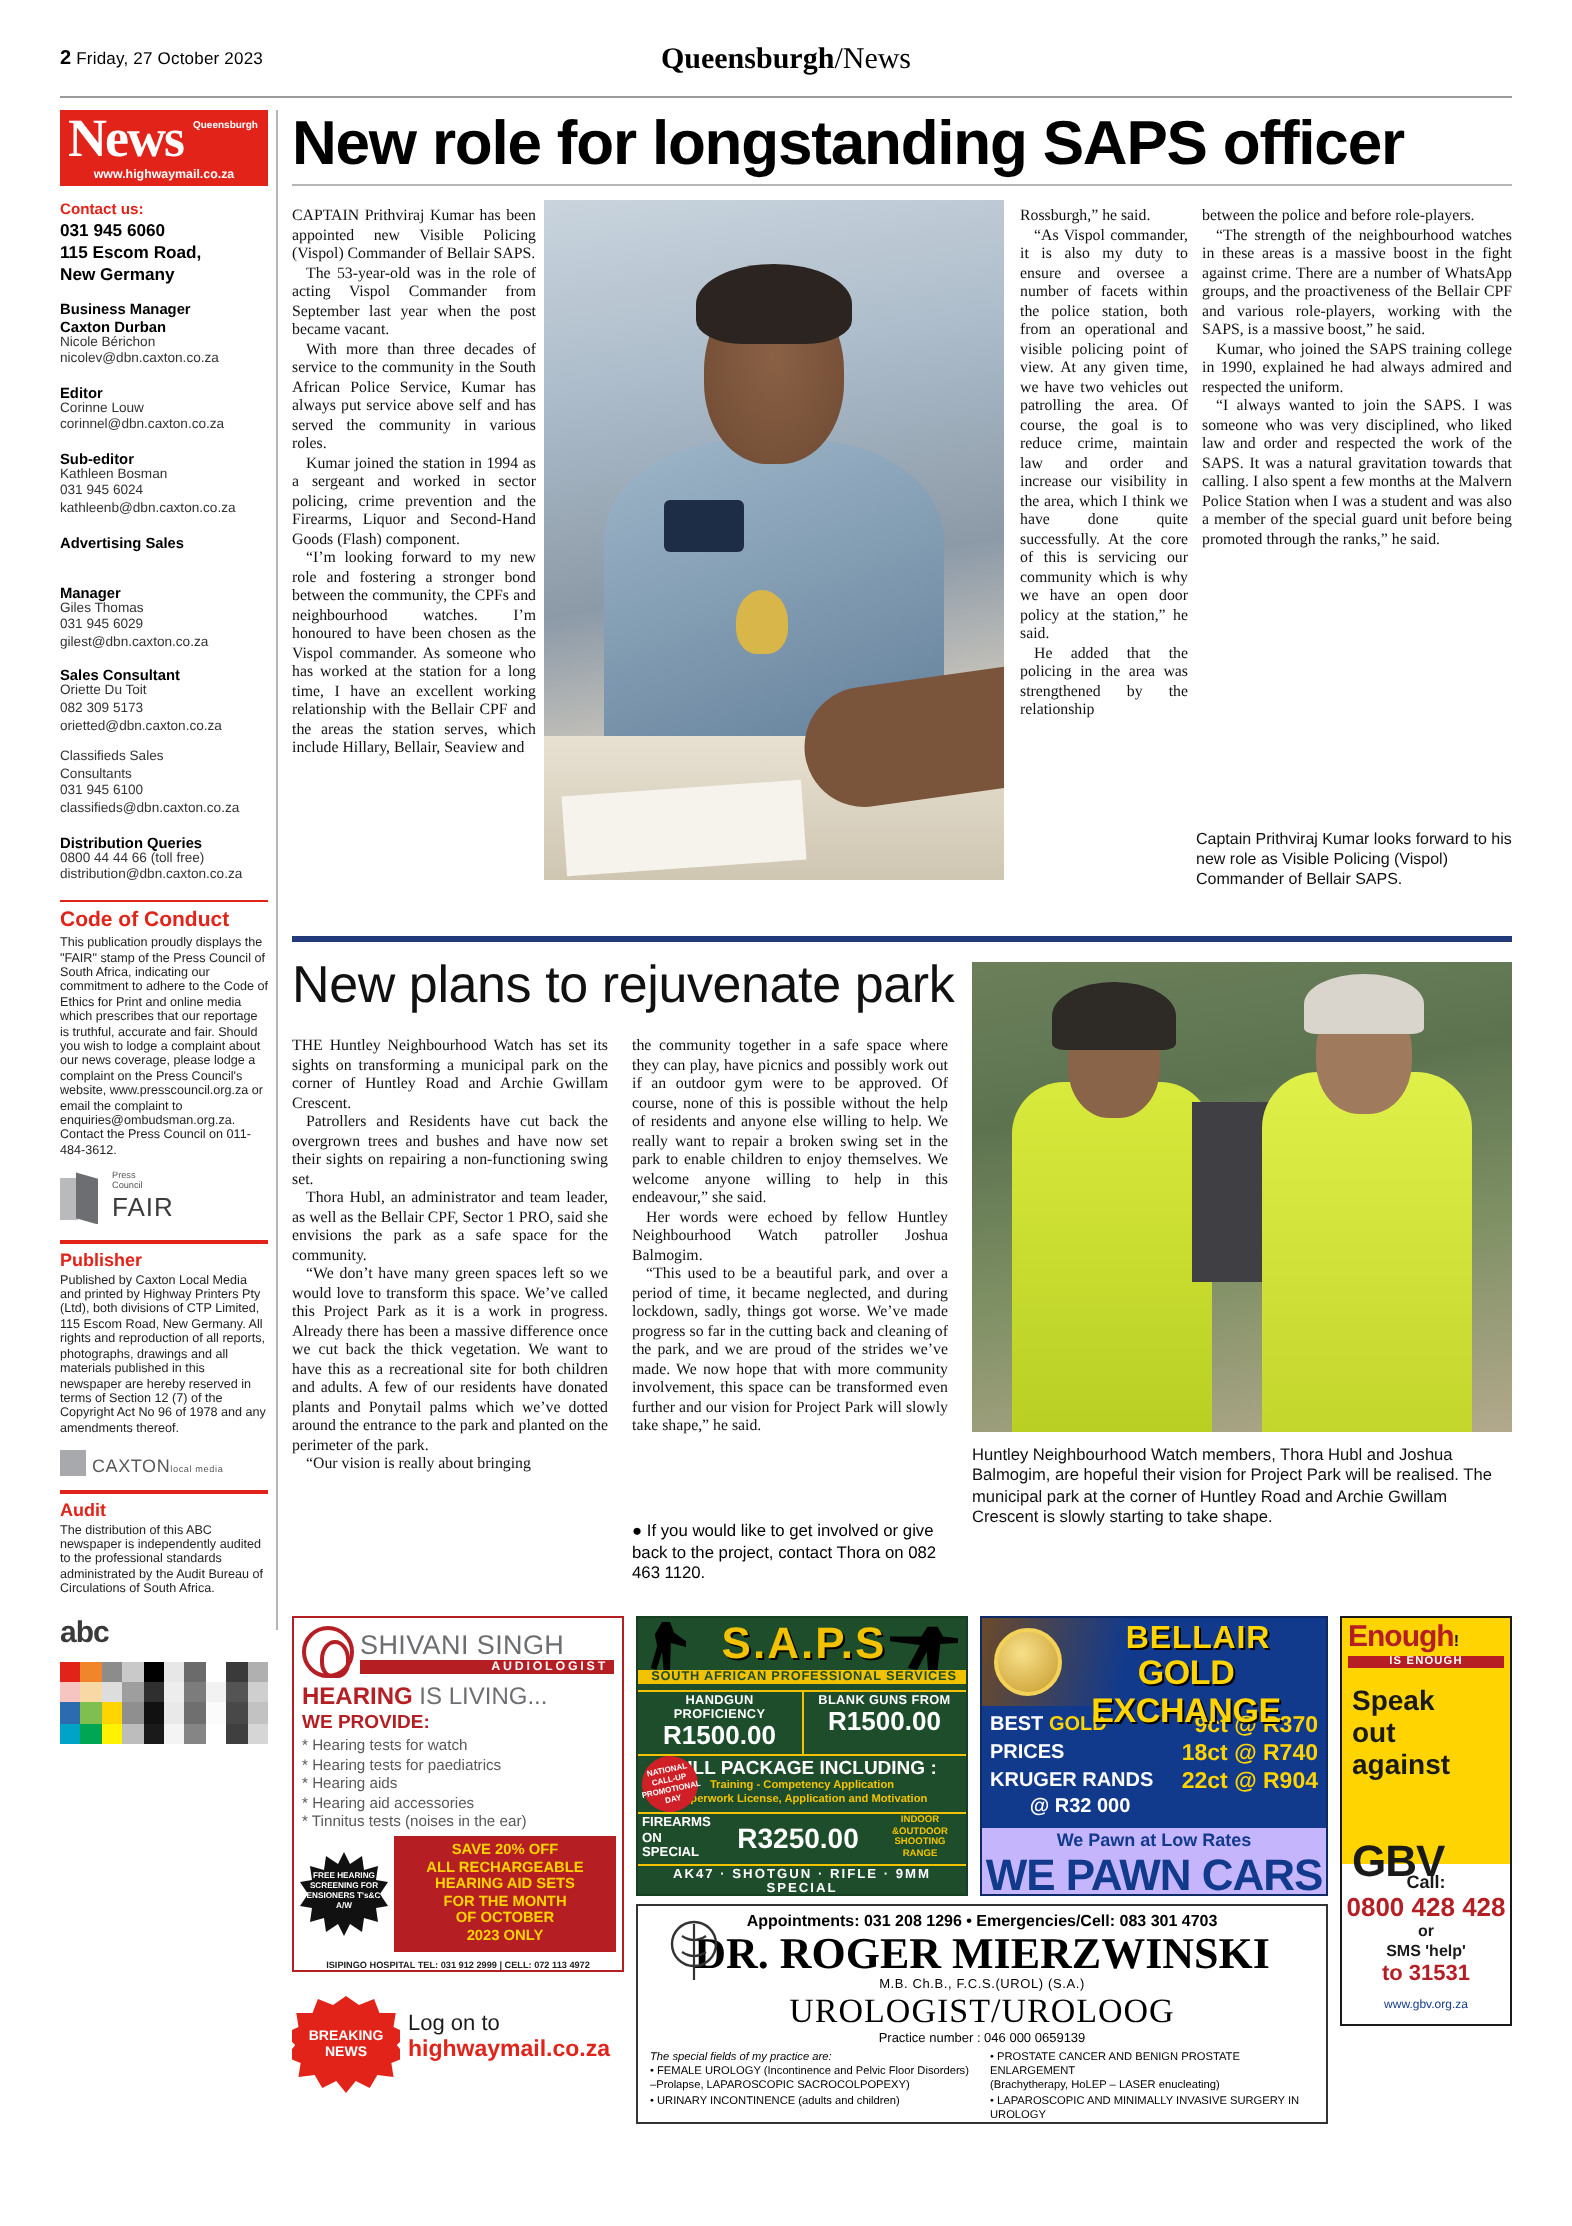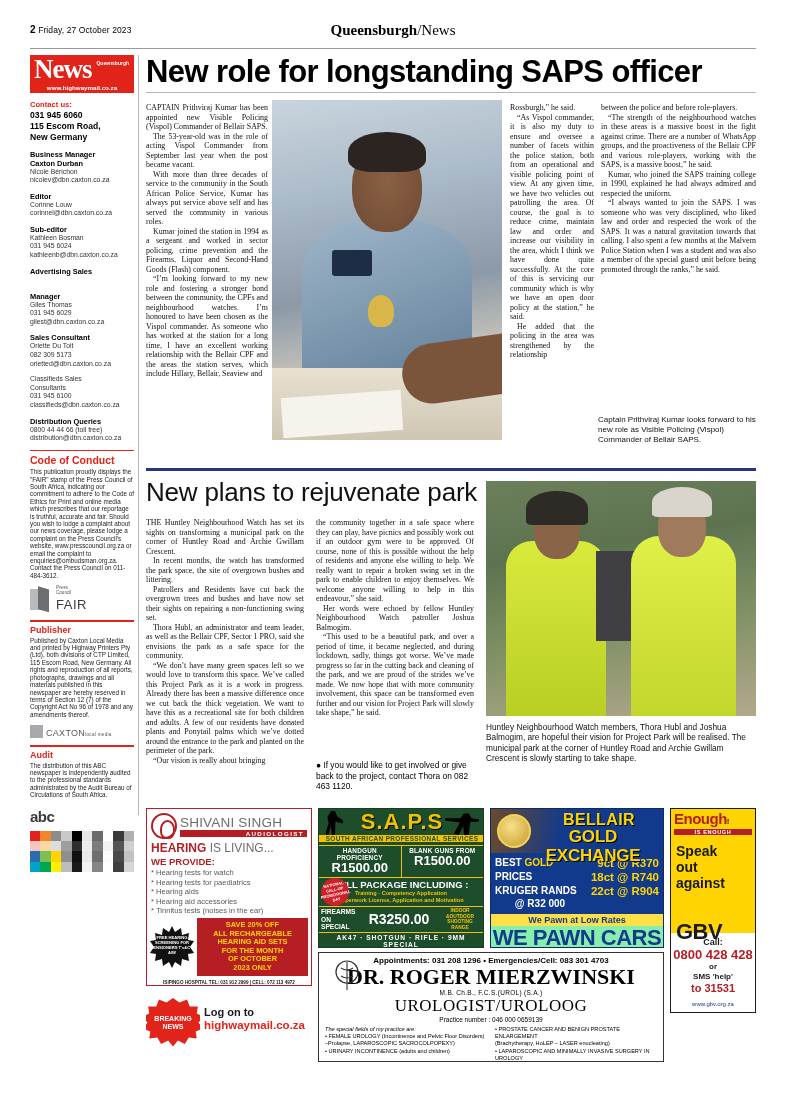--- a/index.html
+++ b/index.html
@@ -182,22 +182,22 @@
   .gd-top { position:relative; height:44px; background:linear-gradient(100deg,#6b4a2a 0%,#123a8c 42%);}
   .gd-coin { position:absolute; left:6px; top:5px; width:34px; height:34px; border-radius:50%; background:radial-gradient(circle at 40% 35%,#f7e08a,#c79a2b); border:2px solid #f4d257;}
   .gd-t1 { position:absolute; left:44px; top:2px; width:128px; text-align:center; color:#ffd400; font-size:16px; font-weight:bold; letter-spacing:.4px; line-height:17px; text-shadow:1px 1px 0 #000;}
   .gd-t2 { position:absolute; left:30px; top:18px; width:144px; text-align:center; color:#ffd400; font-size:17px; font-weight:bold; letter-spacing:-.2px; line-height:19px; text-shadow:1px 1px 0 #000;}
   .gd-mid { display:flex; padding:3px 4px 4px 4px; color:#fff;}
   .gd-ml { flex:1; }
   .gd-ml .r1 { font-size:10px; font-weight:bold; line-height:14px;}
   .gd-ml .r1 em { color:#ffd400; font-style:normal;}
   .gd-ml .r2 { font-size:10px; font-weight:bold; line-height:13px;}
   .gd-mr { width:74px; color:#ffd400; font-size:11.5px; font-weight:bold; line-height:14px; text-align:right;}
-  .gd-pawn1 { background:#fde047; color:#123a8c; text-align:center; font-size:9px; font-weight:bold; padding:1px 0;}
-  .gd-pawn2 { background:#86efac; color:#123a8c; text-align:center; font-size:22px; font-weight:bold; letter-spacing:-.5px; line-height:23px;}
+  .gd-pawn1 { background:#c4b5fd; color:#123a8c; text-align:center; font-size:9px; font-weight:bold; padding:1px 0;}
+  .gd-pawn2 { background:#c4b5fd; color:#123a8c; text-align:center; font-size:22px; font-weight:bold; letter-spacing:-.5px; line-height:23px;}
 
   
   #ad-gbv { left:670px; top:808px; width:86px; height:205px; border:1.4px solid #1a1a1a; background:#fff;}
   .gbv-head { background:#ffd400; padding:2px 3px; }
   .gbv-head .e { font-size:15px; font-weight:bold; color:#b51f24; line-height:15px; letter-spacing:-.5px;}
   .gbv-head .e i { font-style:normal; color:#1a1a1a; font-size:8px;}
   .gbv-head .s { background:#b51f24; color:#fff; font-size:5.6px; font-weight:bold; text-align:center; letter-spacing:.6px;}
   .gbv-body { background:#ffd400; height:96px; padding:6px 5px; }
   .gbv-body .l1 { font-size:14px; font-weight:bold; line-height:16px; color:#1a1a1a;}
   .gbv-body .l2 { font-size:22px; font-weight:bold; line-height:24px; color:#1a1a1a; letter-spacing:-.5px;margin-top:29px;}
@@ -219,21 +219,21 @@
   .doc-cols div { flex:1; font-size:5.6px; line-height:7.2px;}
   .doc-cols i { font-style:italic; }
   .doc-logo { position:absolute; left:14px; top:6px; width:28px; height:34px; }
 
   
   #ad-breaking { left:146px; top:992px; width:166px; height:70px; }
   .bn-left { position:absolute; left:0; top:6px; width:54px; height:54px; }
   .bn-burst { width:54px; height:50px; background:#e2231a; clip-path:polygon(50% 0,62% 9%,76% 3%,81% 17%,96% 17%,94% 31%,108% 38%,97% 49%,106% 61%,92% 67%,94% 81%,79% 79%,72% 92%,59% 85%,50% 97%,41% 85%,28% 92%,21% 79%,6% 81%,8% 67%,-6% 61%,3% 49%,-8% 38%,6% 31%,4% 17%,19% 17%,24% 3%,38% 9%); display:flex; align-items:center; justify-content:center;}
   .bn-burst span { color:#fff; font-size:7px; font-weight:bold; text-align:center; line-height:8px;}
   .bn-right { position:absolute; left:58px; top:14px; }
-  .bn-right .t1 { font-size:11px; font-weight:bold; color:#1a1a1a; line-height:13px;}
+  .bn-right .t1 { font-size:11px; font-weight:normal; color:#1a1a1a; line-height:13px;}
   .bn-right .t2 { font-size:11.5px; font-weight:bold; color:#e2231a; line-height:13px;}
 </style>
 </head>
 <body>
 
 <div class="page">
 
   <div class="topbar">
     <div class="folio">
       <b>2</b>
@@ -410,21 +410,20 @@
     <p>“I always wanted to join the SAPS. I was someone who was very disciplined, who liked law and order and respected the work of the SAPS. It was a natural gravitation towards that calling. I also spent a few months at the Malvern Police Station when I was a student and was also a member of the special guard unit before being promoted through the ranks,” he said.</p>
   </div>
 
   <div class="photo1-caption">Captain Prithviraj Kumar looks forward to his new role as Visible Policing (Vispol) Commander of Bellair SAPS.</div>
   <div class="rule-h2"></div>
 
   <div class="headline2">New plans to rejuvenate park</div>
 
   <div class="col" id="a2c1">
     <p class="first">THE Huntley Neighbourhood Watch has set its sights on transforming a municipal park on the corner of Huntley Road and Archie Gwillam Crescent.</p>
-    <p>In recent months, the watch has transformed the park space, the site of overgrown bushes and littering.</p>
     <p>Patrollers and Residents have cut back the overgrown trees and bushes and have now set their sights on repairing a non-functioning swing set.</p>
     <p>Thora Hubl, an administrator and team leader, as well as the Bellair CPF, Sector 1 PRO, said she envisions the park as a safe space for the community.</p>
     <p>“We don’t have many green spaces left so we would love to transform this space. We’ve called this Project Park as it is a work in progress. Already there has been a massive difference once we cut back the thick vegetation. We want to have this as a recreational site for both children and adults. A few of our residents have donated plants and Ponytail palms which we’ve dotted around the entrance to the park and planted on the perimeter of the park.</p>
     <p>“Our vision is really about bringing</p>
   </div>
 
   <div class="col" id="a2c2">
     <p class="first">the community together in a safe space where they can play, have picnics and possibly work out if an outdoor gym were to be approved. Of course, none of this is possible without the help of residents and anyone else willing to help. We really want to repair a broken swing set in the park to enable children to enjoy themselves. We welcome anyone willing to help in this endeavour,” she said.</p>
     <p>Her words were echoed by fellow Huntley Neighbourhood Watch patroller Joshua Balmogim.</p>
     <p>“This used to be a beautiful park, and over a period of time, it became neglected, and during lockdown, sadly, things got worse. We’ve made progress so far in the cutting back and cleaning of the park, and we are proud of the strides we’ve made. We now hope that with more community involvement, this space can be transformed even further and our vision for Project Park will slowly take shape,” he said.</p>

